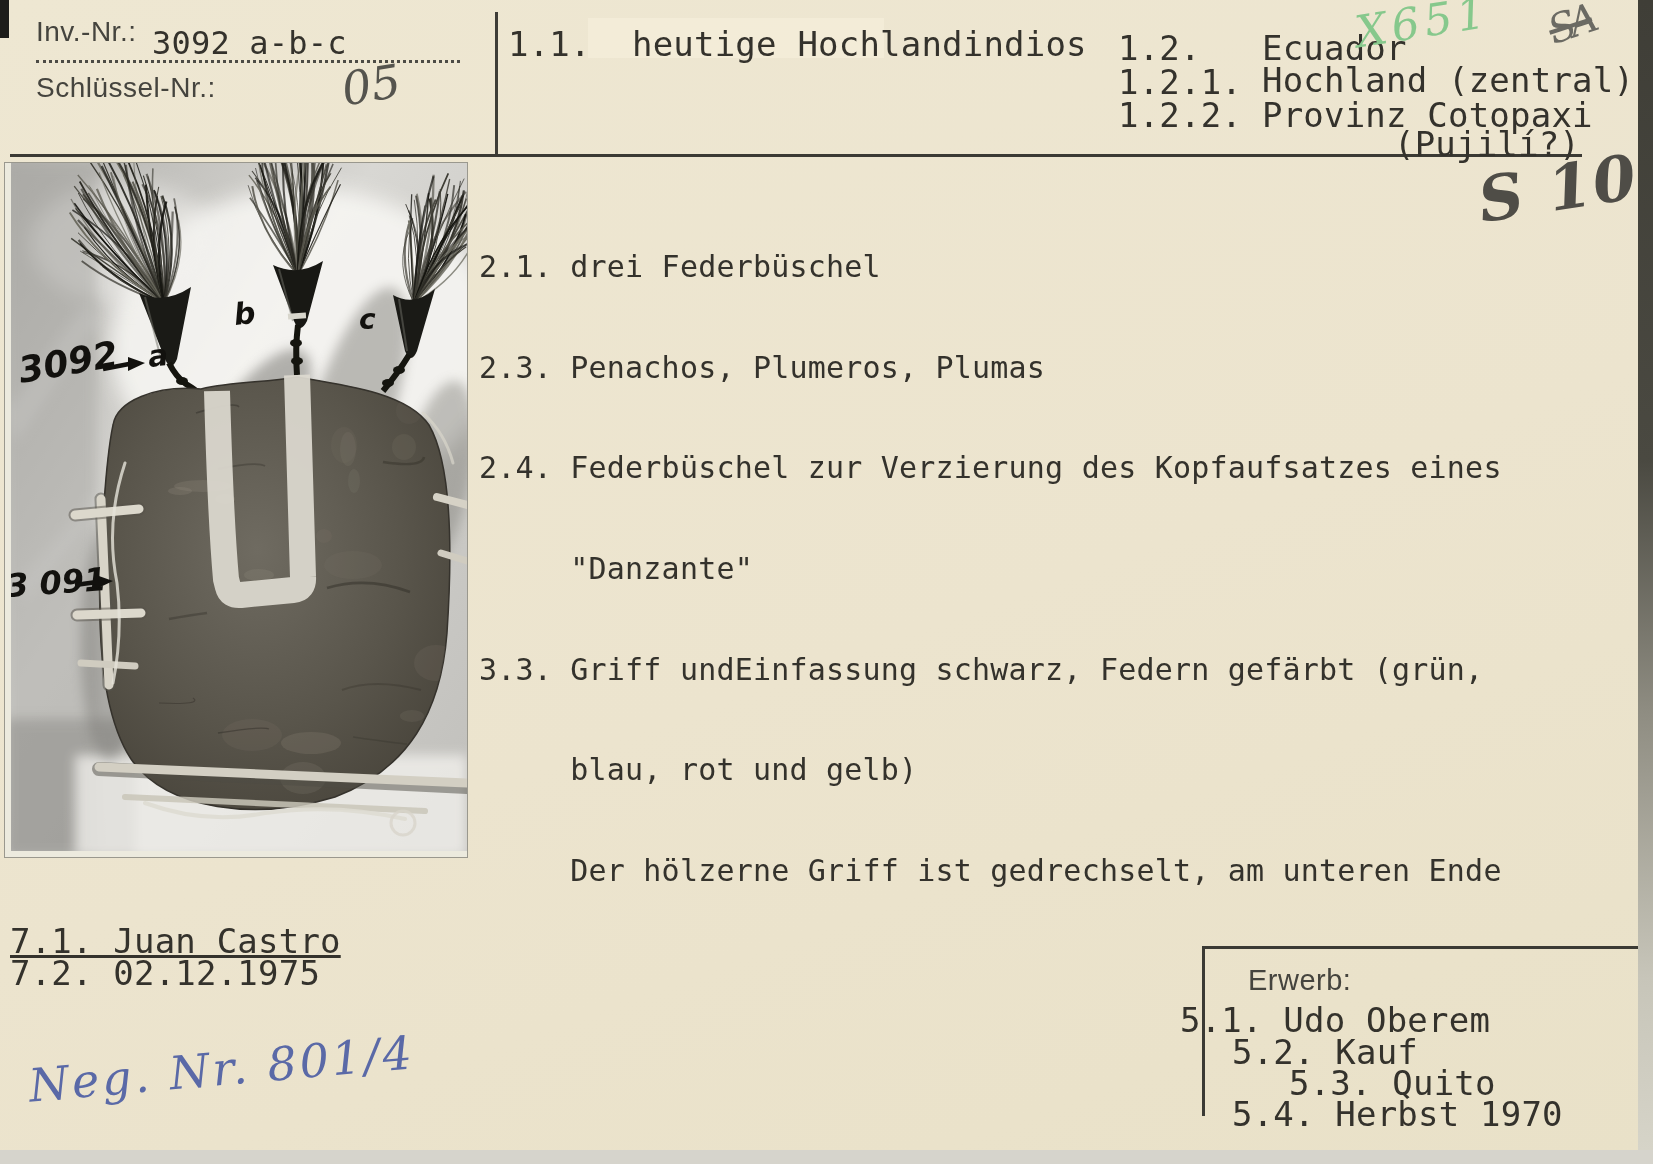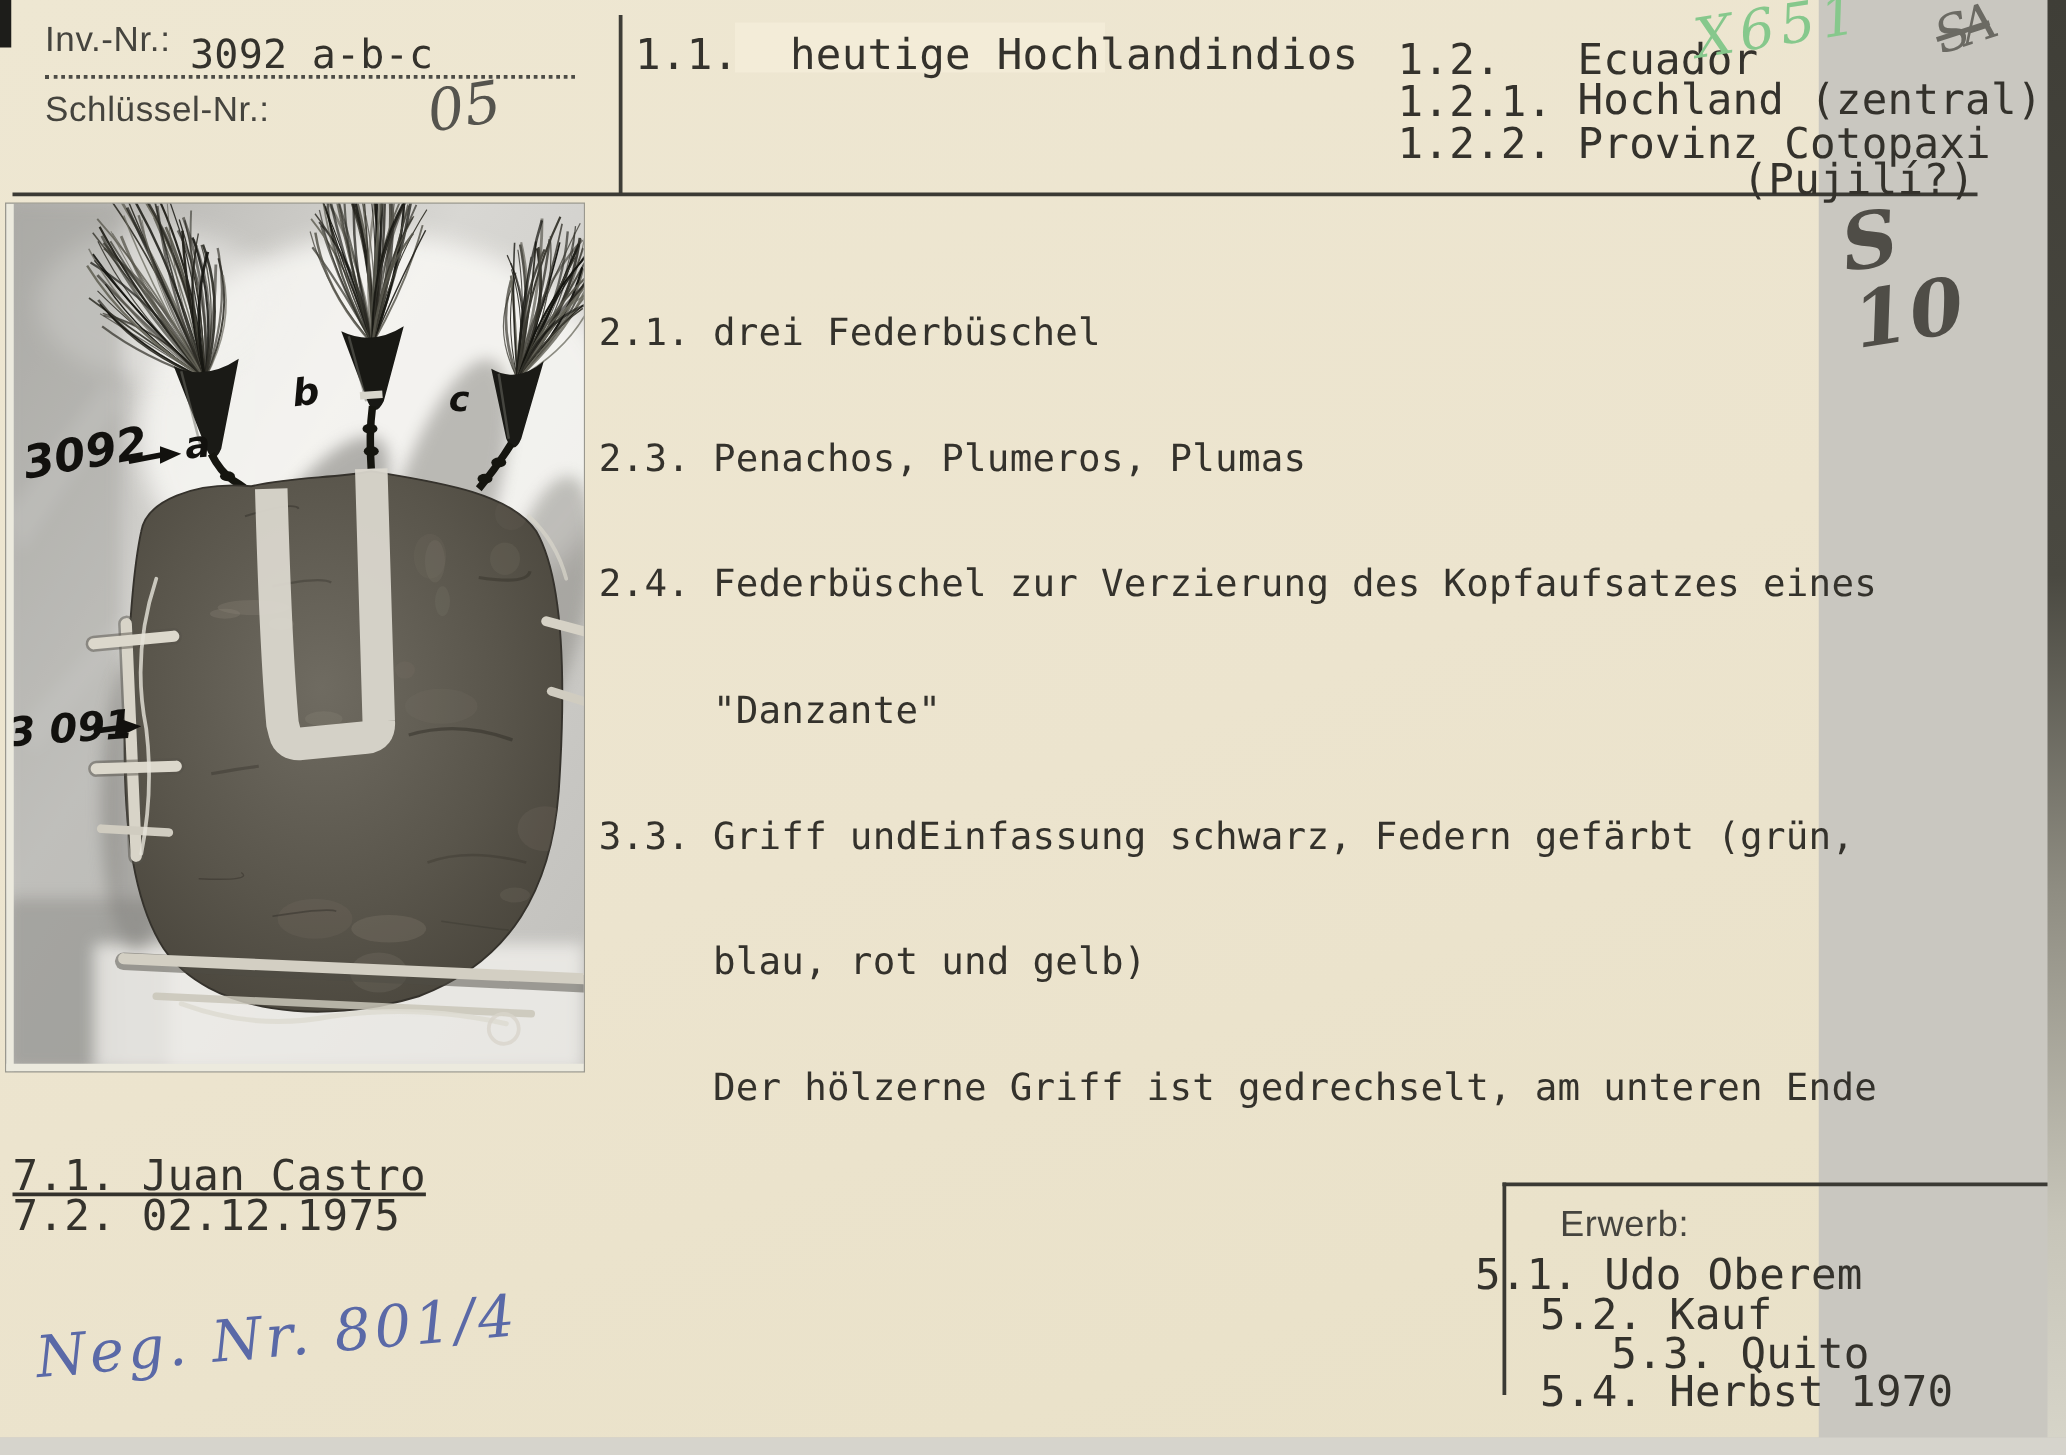--- a/index.html
+++ b/index.html
@@ -1,18 +1,18 @@
 <!DOCTYPE html>
 <html><head>
 <meta charset="utf-8">
 <style>
   html,body{margin:0;padding:0;}
   body{width:1653px;height:1164px;position:relative;overflow:hidden;
        font-family:"Liberation Sans",sans-serif;background:#c9c7c0;}
-  .card{position:absolute;left:0;top:0;width:1455px;height:1150px;
+  .card{position:absolute;left:0;top:0;width:1653px;height:1150px;
         background:linear-gradient(160deg,#eee7d2 0%,#ece4ce 55%,#e9e1c8 100%);}
   .scan-bottom{position:absolute;left:0;top:1150px;width:1653px;height:14px;
         background:#d6d4cc;}
   .edge-right{position:absolute;right:0;top:0;width:15px;height:1150px;
         background:linear-gradient(180deg,#3f3e37 0%,#4a4941 40%,#8f8d82 62%,#c7c5b9 85%,#d6d4c8 100%);}
   .corner-nick{position:absolute;left:0;top:0;width:9px;height:38px;background:#1d1d1a;}
 
   .label{position:absolute;font-family:"Liberation Sans",sans-serif;
          font-size:28px;color:#45443e;letter-spacing:0.5px;}
   .typed{position:absolute;font-family:"DejaVu Sans Mono","Liberation Mono",monospace;

